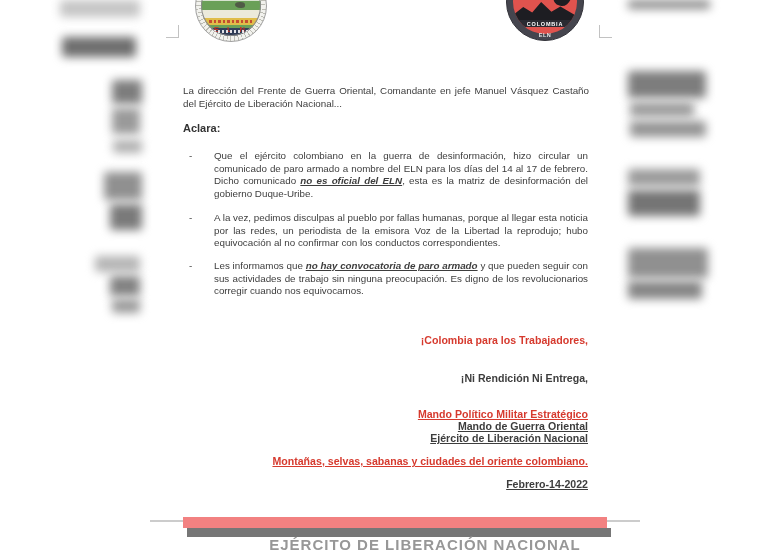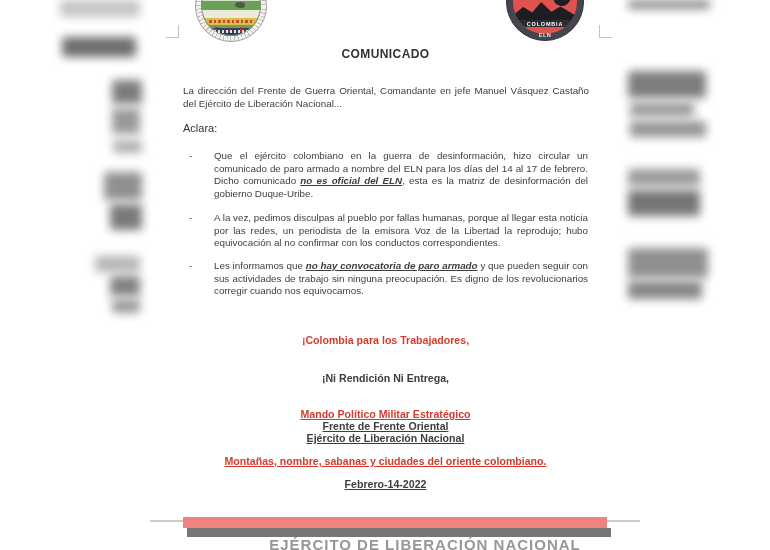--- a/index.html
+++ b/index.html
@@ -81,27 +81,27 @@
 
   
   .doc-title {
     position:absolute; left:183px; width:405px; top:47px; text-align:center;
     font-size:12px; font-weight:bold; letter-spacing:0.4px; color:#333;
   }
   .intro {
     position:absolute; left:183px; width:406px; top:85px;
     font-size:9.8px; line-height:12.6px; text-align:justify;
   }
-  .aclara { position:absolute; left:183px; top:122px; font-size:11px; font-weight:normal; color:#333; }
+  .aclara { position:absolute; left:183px; top:122px; font-size:11px; font-weight:bold; color:#333; }
   .bullet { position:absolute; left:183px; width:405px; }
   .bullet .dash { position:absolute; left:6px; top:0; font-size:9.8px; line-height:12.6px; }
   .bullet .btext { margin-left:31px; font-size:9.8px; line-height:12.6px; text-align:justify; }
   .b1 { top:150px; } .b2 { top:212px; } .b3 { top:260px; }
   .emph { font-weight:bold; font-style:italic; text-decoration:underline; }
-  .center-line { position:absolute; left:183px; width:405px; text-align:center; font-weight:bold; }
+  .center-line { position:absolute; left:183px; width:405px; text-align:right; font-weight:bold; }
   .red { color:#d63a2e; }
   .two-line { font-size:10.6px; line-height:13px; }
   .sig { font-size:10.6px; line-height:12px;text-decoration:underline; }
   .sl-red { top:334px; } .sl-black { top:372px; }
   .sig-mando { top:408px; } .sig-frente { top:420px; } .sig-army { top:432px; }
   .sig-closing { top:455px; } .sig-date { top:478px; }
 
   
   .bar-red { position:absolute; left:183px; top:517px; width:424px; height:11px; background:#f28181; }
   .bar-gray { position:absolute; left:187px; top:528px; width:424px; height:9px; background:#767676; }
@@ -151,21 +151,20 @@
 
   <div class="logo logo-right">
     <div class="inner">
       <div class="map"></div>
       <div class="mountains"></div>
       <div class="colombia-band">COLOMBIA</div>
     </div>
     <div class="eln-ring">ELN</div>
   </div>
 
-  <div class="doc-title">COMUNICADO</div>
 
   <p class="intro">La dirección del Frente de Guerra Oriental, Comandante en jefe Manuel Vásquez Castaño del Ejército de Liberación Nacional...</p>
 
   <div class="aclara">Aclara:</div>
 
   <div class="bullet b1">
     <span class="dash">-</span>
     <p class="btext"><span>Que el ejército colombiano en la guerra de desinformación, hizo circular un comunicado de paro armado a nombre del ELN para los días del 14 al 17 de febrero. Dicho comunicado </span><span class="emph">no es oficial del ELN</span><span>, esta es la matriz de desinformación del gobierno Duque-Uribe.</span></p>
   </div>
 
@@ -181,23 +180,23 @@
 
   <div class="center-line two-line red sl-red">
     <span style="display:block">¡Colombia para los Trabajadores,</span>
   </div>
 
   <div class="center-line two-line sl-black">
     <span style="display:block">¡Ni Rendición Ni Entrega,</span>
   </div>
 
   <div class="center-line sig red sig-mando">Mando Político Militar Estratégico</div>
-  <div class="center-line sig sig-frente">Frente de Frente Oriental</div>
+  <div class="center-line sig sig-frente">Mando de Guerra Oriental</div>
   <div class="center-line sig sig-army">Ejército de Liberación Nacional</div>
 
-  <div class="center-line sig red sig-closing">Montañas, nombre, sabanas y ciudades del oriente colombiano.</div>
+  <div class="center-line sig red sig-closing">Montañas, selvas, sabanas y ciudades del oriente colombiano.</div>
   <div class="center-line sig sig-date">Febrero-14-2022</div>
 
   <div class="bar-red"></div>
   <div class="bar-gray"></div>
   <div class="footer-banner">EJÉRCITO DE LIBERACIÓN NACIONAL</div>
 
 </div>
 
 </body></html>

